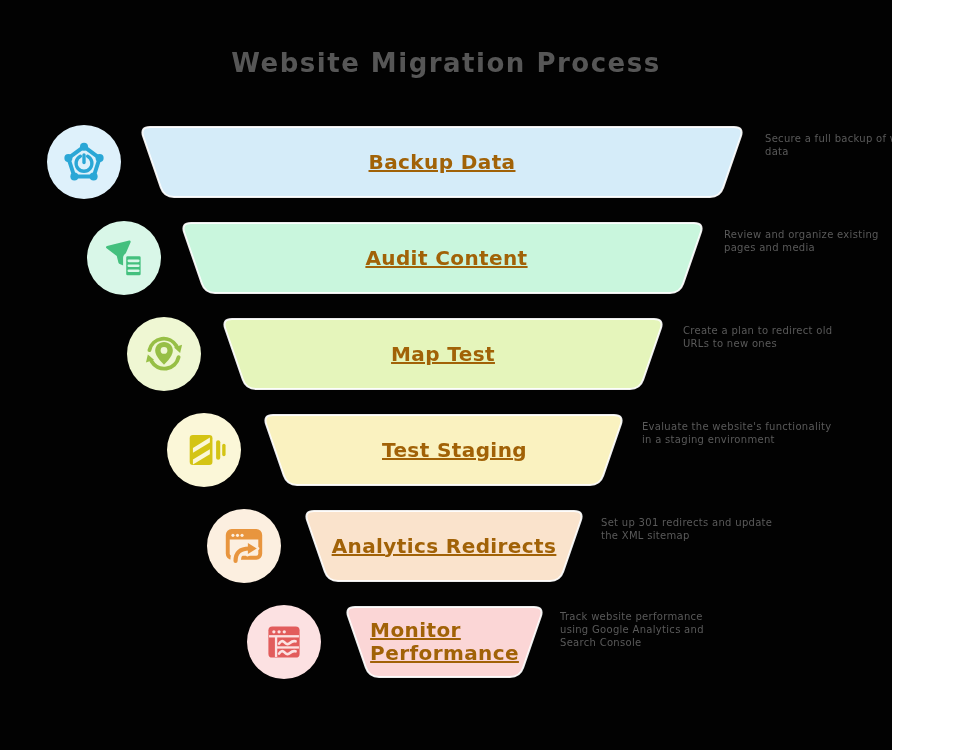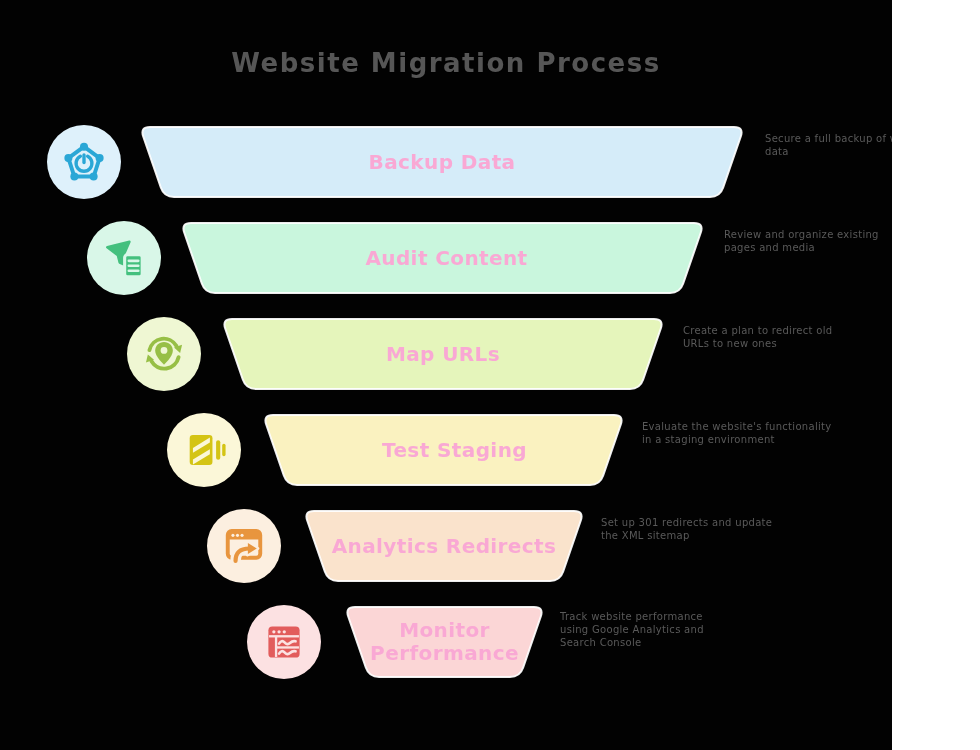--- a/index.html
+++ b/index.html
@@ -6,21 +6,21 @@
   body{font-family:"DejaVu Sans","Liberation Sans",sans-serif;}
   #stage{position:relative;width:892px;height:750px;overflow:hidden;background:#020202;}
   .title{position:absolute;top:48px;left:0;width:100%;text-align:center;
          font-size:26px;font-weight:bold;letter-spacing:1.5px;color:#565656;
          text-shadow:0 1px 0 rgba(0,0,0,.6);}
   .icon-circle{position:absolute;width:74px;height:74px;border-radius:50%;
                display:flex;align-items:center;justify-content:center;}
   .icon-circle svg{width:52px;height:52px;display:block;}
   .trap{position:absolute;display:block;}
   .label{position:absolute;height:70px;display:flex;align-items:center;justify-content:center;
-         text-align:center;font-weight:bold;font-size:20px;letter-spacing:.4px;color:#f9a8d4;line-height:1.15;}
+         text-align:left;font-weight:bold;font-size:20px;letter-spacing:.4px;color:#a16207;line-height:1.15;text-decoration:underline;}
   .desc{position:absolute;font-size:10px;line-height:1.28;letter-spacing:.3px;color:#5a5a5a;}
 </style>
 </head>
 <body>
 
 <div id="stage" style="background: rgb(2, 2, 2);">
 
   <div class="title" style="color: rgb(86, 86, 86);">Website Migration Process</div>
 
   <div>
@@ -67,21 +67,21 @@
         <path d="M33.9 12.9 L32.4 19.2 L27.7 15 Z" fill="currentColor"></path>
         <path d="M31.2 22.5 A11.3 11.3 0 0 1 10.4 25.6" fill="none" stroke="currentColor" stroke-width="3" stroke-linecap="round"></path>
         <path d="M6.1 26.6 L7.6 20.3 L12.3 24.5 Z" fill="currentColor"></path>
         <path d="M20 10.8 C16.1 10.8 13.2 13.8 13.2 17.5 C13.2 22 20 28.2 20 28.2 C20 28.2 26.8 22 26.8 17.5 C26.8 13.8 23.9 10.8 20 10.8 Z" fill="currentColor"></path>
         <circle cx="20" cy="17.3" r="2.6" fill="#eff7d3"></circle>
       </svg>
     </div>
     <svg class="trap" style="left:220px;top:317px" width="446" height="74" viewBox="-2 -2 446 74">
       <path d="M10 0 H432 Q442 0 438.8 9.5 L421.2 60.5 Q418 70 408 70 H34 Q24 70 20.8 60.5 L3.2 9.5 Q0 0 10 0 Z" stroke="rgba(255,255,255,0.92)" stroke-width="2" fill="#e5f5bb"></path>
     </svg>
-    <div class="label" style="left:248px;top:319px;width:390px">Map URLs</div>
+    <div class="label" style="left:248px;top:319px;width:390px">Map Test</div>
     <div class="desc" style="left:683px;top:325px;width:170px">Create a plan to redirect old URLs to new ones</div>
   </div>
 
   <div>
     <div class="icon-circle" style="left: 167px; top: 413px; background: rgb(251, 247, 216); color: rgb(212, 196, 20);">
       <svg viewBox="0 0 40 40">
         <rect x="9" y="8.5" width="17.5" height="23" rx="2.5" fill="currentColor"></rect>
         <path d="M11.5 18.4 L24.5 10.4 L24.5 14.2 L11.5 22.2 Z" fill="#fbf7d8"></path>
         <path d="M11.5 27.4 L24.5 19.4 L24.5 23.2 L11.5 31.2 Z" fill="#fbf7d8"></path>
         <rect x="29.3" y="12.5" width="3.2" height="15" rx="1.6" fill="currentColor"></rect>

